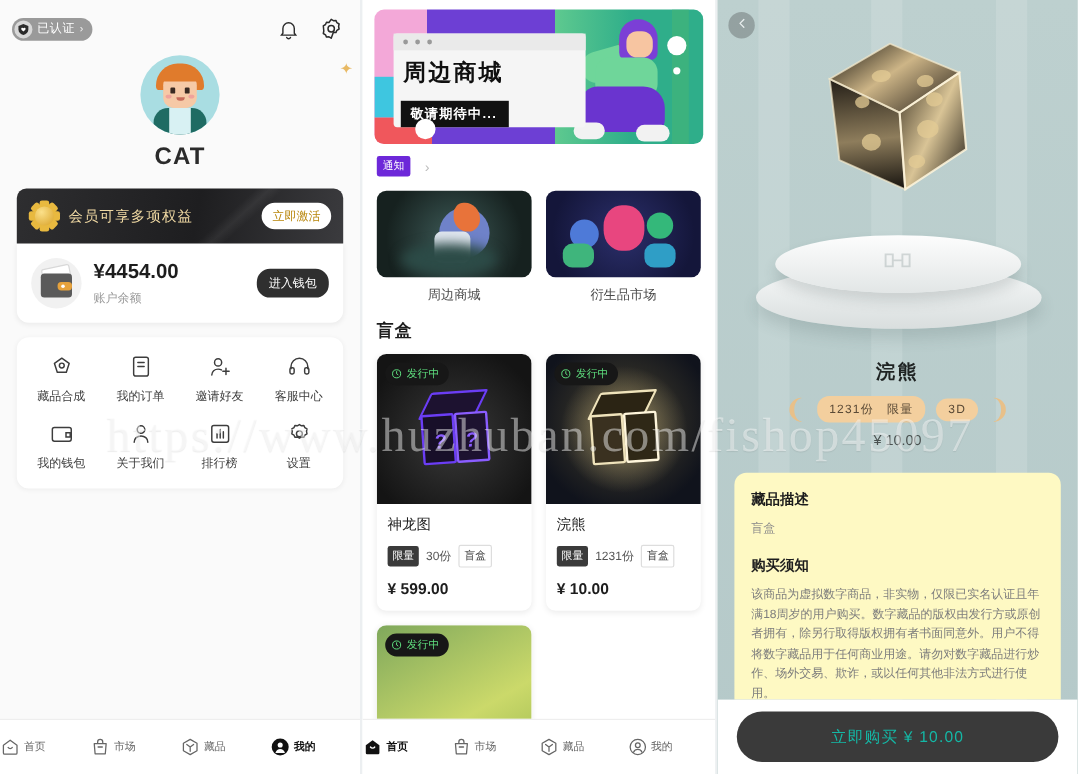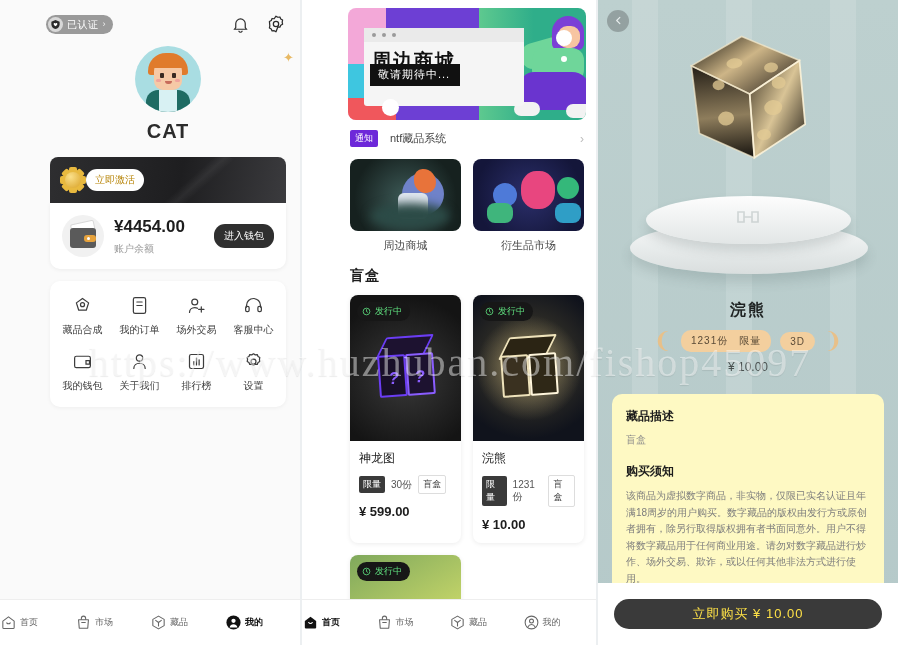--- a/index.html
+++ b/index.html
@@ -4,21 +4,21 @@
 <style>
   * { box-sizing: border-box; margin: 0; padding: 0; }
   html, body {
     width: 900px; height: 645px;
     font-family: "Liberation Sans", "DejaVu Sans", sans-serif;
     background: #ffffff; overflow: hidden;
   }
   .stage { display: flex; width: 900px; height: 645px; position: relative; }
 
   
-  .panel { position: relative; height: 645px; overflow: hidden; padding-left: 36px; }
+  .panel { position: relative; height: 645px; overflow: hidden; }
   .p1 { width: 300px; background: #fafafa; }
   .p2 { width: 298px; background: #ffffff; border-left: 2px solid #eceff1; border-right: 2px solid #eceff1; }
   .p3 { width: 300px; background: #b8cccb; }
 
   
   .p1-top { display: flex; align-items: center; justify-content: space-between; padding: 14px 14px 0 10px; }
   .verify-pill {
     display: inline-flex; align-items: center; gap: 4px;
     background: #9a9a9a; color: #fff; border-radius: 11px;
     padding: 2px 7px 2px 2px; font-size: 10px; line-height: 1;
@@ -104,21 +104,21 @@
   
   .banner { margin: 8px 10px 0 10px; height: 112px; border-radius: 8px; overflow:hidden; position: relative;
             background: linear-gradient(90deg,#f3a8d8 0%,#f3a8d8 16%,#6d3fd4 16%,#6d3fd4 55%,#5ec98f 55%,#2fae8a 78%,#2fae8a 100%); }
   .bn-cyan { position:absolute; left:0; top:56px; width:30px; height:34px; background:#3ec6e0; }
   .bn-red  { position:absolute; left:0; top:90px; width:48px; height:22px; background:#f0575c; }
   .bn-green{ position:absolute; left:248px; top:0; width:14px; height:112px; background:#3cb27e; }
   .bn-win  { position:absolute; left:16px; top:20px; width:160px; height:78px; background:#f5f5f5; border-radius:3px; }
   .bn-winbar{ position:absolute; left:16px; top:20px; width:160px; height:14px; background:#eaeaea; }
   .bn-dot  { position:absolute; top:25px; width:4px; height:4px; border-radius:50%; background:#9a9a9a; }
   .bn-title{ position:absolute; left:24px; top:40px; color:#101010; font-size:19px; font-weight:bold; letter-spacing:2px; }
-  .bn-sub  { position:absolute; left:22px; top:56px; background:#111; color:#fff; font-size:11px; padding:3px 10px 4px 8px; letter-spacing:1px;}
+  .bn-sub  { position:absolute; left:22px; top:76px; background:#111; color:#fff; font-size:11px; padding:3px 10px 4px 8px; letter-spacing:1px;font-weight:bold;}
   .bn-c1   { position:absolute; right:14px; top:22px; width:16px; height:16px; border-radius:50%; background:#fff; }
   .bn-c2   { position:absolute; right:19px; top:48px; width:6px; height:6px; border-radius:50%; background:#fff; }
   .bn-c3   { position:absolute; left:34px; bottom:4px; width:17px; height:17px; border-radius:50%; background:#fff; }
   .bn-person{ position:absolute; left:150px; top:6px; width:110px; height:106px; }
   .bp-hair { position:absolute; left:54px; top:2px; width:32px; height:34px; background:#7b3fd6; border-radius:16px 16px 6px 6px; }
   .bp-face { position:absolute; left:60px; top:12px; width:22px; height:22px; background:#f7c5a1; border-radius:9px; }
   .bp-arm  { position:absolute; left:22px; top:26px; width:48px; height:26px; background:#6fd69a; border-radius:13px; transform: rotate(-16deg); }
   .bp-top  { position:absolute; left:34px; top:34px; width:52px; height:34px; background:#6fd69a; border-radius:12px; }
   .bp-leg  { position:absolute; left:22px; top:58px; width:70px; height:38px; background:#6a34cf; border-radius:14px 18px 10px 10px; }
   .bp-phone{ position:absolute; left:56px; top:6px; width:9px; height:20px; background:#e8454d; border-radius:2px; transform: rotate(18deg); }
@@ -134,21 +134,21 @@
   .cat { flex:1; cursor:pointer; }
   .cat-img { height: 72px; border-radius: 8px; overflow:hidden; position:relative; }
   .cat-img.a { background: radial-gradient(circle at 50% 55%, #3d5a57 0%, #16211f 75%); }
   .cat-img.b { background: radial-gradient(circle at 50% 50%, #2b2f6b 0%, #14163a 80%); }
   .blob { position:absolute; border-radius:50%; filter: blur(.4px); }
   .cat-cap { text-align:center; font-size:11px; color:#4a4a4a; margin-top: 7px; }
 
   .sec-title { margin: 14px 12px 0 12px; font-size: 14px; font-weight: bold; color: #1d1d1d; letter-spacing:1px;}
   .box-grid { display:grid; grid-template-columns: 1fr 1fr; gap: 12px; margin: 10px 12px 0 12px; }
   .box-card { background:#fff; border-radius: 8px; overflow:hidden; box-shadow: 0 1px 5px rgba(0,0,0,.08); cursor:pointer; }
-  .box-img { height: 146px; position: relative; }
+  .box-img { height: 125px; position: relative; }
   .box-img.dark { background: radial-gradient(circle at 50% 55%, #3a3a3a 0%, #141414 80%); }
   .box-img.gold { background: radial-gradient(circle at 50% 45%, #4b4530 0%, #10131c 80%); }
   .box-img.leaf { background: linear-gradient(150deg,#7fa85c,#cbd96a 60%,#9ab84f); }
   .issue-badge { position:absolute; left:7px; top:7px; background:#171717; color:#5fe07f; font-size:9px; padding:3px 8px 3px 5px; border-radius:10px; display:flex; align-items:center; gap:4px; }
   .cube { position:absolute; left:50%; top:50%; width:64px; height:64px; margin:-32px 0 0 -32px; transform: rotate(-4deg); }
   .cube .f { position:absolute; }
   .cube.purple .ft { left:8px; top:0; width:48px; height:22px; background:#1d1230; border:2px solid #6b3df5; transform: skewX(-30deg); border-radius:2px;}
   .cube.purple .fl { left:4px; top:18px; width:28px; height:42px; background:#180f29; border:2px solid #6b3df5; border-radius:2px;}
   .cube.purple .fr { left:32px; top:18px; width:28px; height:42px; background:#1d1230; border:2px solid #8a5dff; border-radius:2px;}
   .cube.gold .ft { left:8px; top:0; width:48px; height:22px; background:#2b2414; border:2px solid #efe3bb; transform: skewX(-30deg); border-radius:2px;}
@@ -180,21 +180,21 @@
   .laurel { color:#e8c089; font-size:22px; line-height:1; }
   .ptag { background:#f3cf9e; color:#5a4a36; font-size:10px; padding:4px 10px; border-radius:10px; letter-spacing:1px; }
   .ptag .sp { display:inline-block; width:11px; }
   .p3-price { position:absolute; left:0; right:0; top:360px; text-align:center; font-size:12px; color:#4a5150; }
   .desc-card { position:absolute; left:14px; right:14px; top:394px; bottom:62px; background:#fef9c3; border-radius:10px 10px 0 0; padding: 14px 14px 0 14px; overflow:hidden; }
   .d-h { font-size: 12px; font-weight: bold; color:#1d1d1d; }
   .d-p { font-size: 10px; color:#8a8a8a; margin-top: 8px; }
   .d-h2 { font-size: 12px; font-weight: bold; color:#1d1d1d; margin-top: 16px; }
   .d-body { font-size: 10px; color:#7d7d7d; line-height: 1.65; margin-top: 8px; }
   .buy-bar { position:absolute; left:0; right:0; bottom:0; height:62px; background:#fff; display:flex; align-items:center; justify-content:center; }
-  .buy-btn { width: 268px; height: 30px; border-radius: 21px; background:#3a3a3a; color:#fde047; border:0;
+  .buy-btn { width: 268px; height: 42px; border-radius: 21px; background:#3a3a3a; color:#14b8a6; border:0;
              font-size: 13px; font-family: inherit; letter-spacing:1px; cursor:pointer; }
 
   
   .watermark { position:absolute; left:0; top:0; width:900px; height:645px; pointer-events:none; z-index: 50;
                display:flex; align-items:center; justify-content:center; }
   .watermark span { font-size: 40px; color: rgba(255,255,255,.46); font-family:"Liberation Serif", serif;
                     letter-spacing: 2px; white-space:nowrap; transform: translateY(40px); text-shadow: 0 1px 1px rgba(0,0,0,.08); }
 </style>
 </head>
 <body>
@@ -248,20 +248,21 @@
     </div>
 
     <div class="member-card">
       <span class="medal">
         <i class="ray"></i>
           <i class="ray"></i>
           <i class="ray"></i>
           <i class="ray"></i>
           <i class="core"></i>
       </span>
+      <span class="member-text">会员可享多项权益</span>
       <button class="activate-btn">立即激活</button>
     </div>
 
     <div class="wallet-card">
       <span class="wallet-ico">
         <i class="w-note"></i>
           <i class="w-body"></i>
           <i class="w-clip"></i>
           <i class="w-dot"></i>
       </span>
@@ -293,21 +294,21 @@
           <span>我的订单</span>
         </div>
         <div class="gitem">
           <span>
               <svg width="21" height="21" viewBox="0 0 24 24" fill="none" stroke="#3d3d3d" stroke-width="1.4" stroke-linecap="round">
                 <circle cx="10" cy="8" r="3.4"></circle>
                 <path d="M4 20c0-3.3 2.7-5.6 6-5.6 1.2 0 2.3.3 3.2.8"></path>
                 <path d="M17.5 13.5v6M14.5 16.5h6"></path>
               </svg>
             </span>
-          <span>场外交易</span>
+          <span>邀请好友</span>
         </div>
         <div class="gitem">
           <span>
               <svg width="21" height="21" viewBox="0 0 24 24" fill="none" stroke="#3d3d3d" stroke-width="1.4" stroke-linecap="round">
                 <path d="M4 14v-2a8 8 0 0116 0v2"></path>
                 <rect x="3" y="13" width="4" height="6" rx="1.6"></rect>
                 <rect x="17" y="13" width="4" height="6" rx="1.6"></rect>
               </svg>
             </span>
           <span>客服中心</span>
@@ -416,21 +417,20 @@
         <div class="bn-dot" style="left:44px"></div>
       <div class="bn-title">周边商城</div>
       <div class="bn-sub">敬请期待中...</div>
       <div class="bn-c1"></div>
         <div class="bn-c2"></div>
         <div class="bn-c3"></div>
     </div>
 
     <div class="notice">
       <span class="notice-badge">通知</span>
-      <span class="notice-text">ntf藏品系统</span>
       <span class="notice-chev">›</span>
     </div>
 
     <div class="cats">
       <div class="cat">
         <div class="cat-img a">
           <i class="blob" style="left:52px;top:14px;width:42px;height:42px;background:#6f82c9;"></i>
           <i class="blob" style="left:64px;top:10px;width:22px;height:24px;background:#e8733a;border-radius:40% 60% 45% 55%;"></i>
           <i class="blob" style="left:48px;top:34px;width:30px;height:26px;background:#dfe6ef;border-radius:6px;"></i>
           <i class="blob" style="left:20px;top:44px;width:80px;height:26px;background:#2c4b47;filter:blur(5px);"></i>

